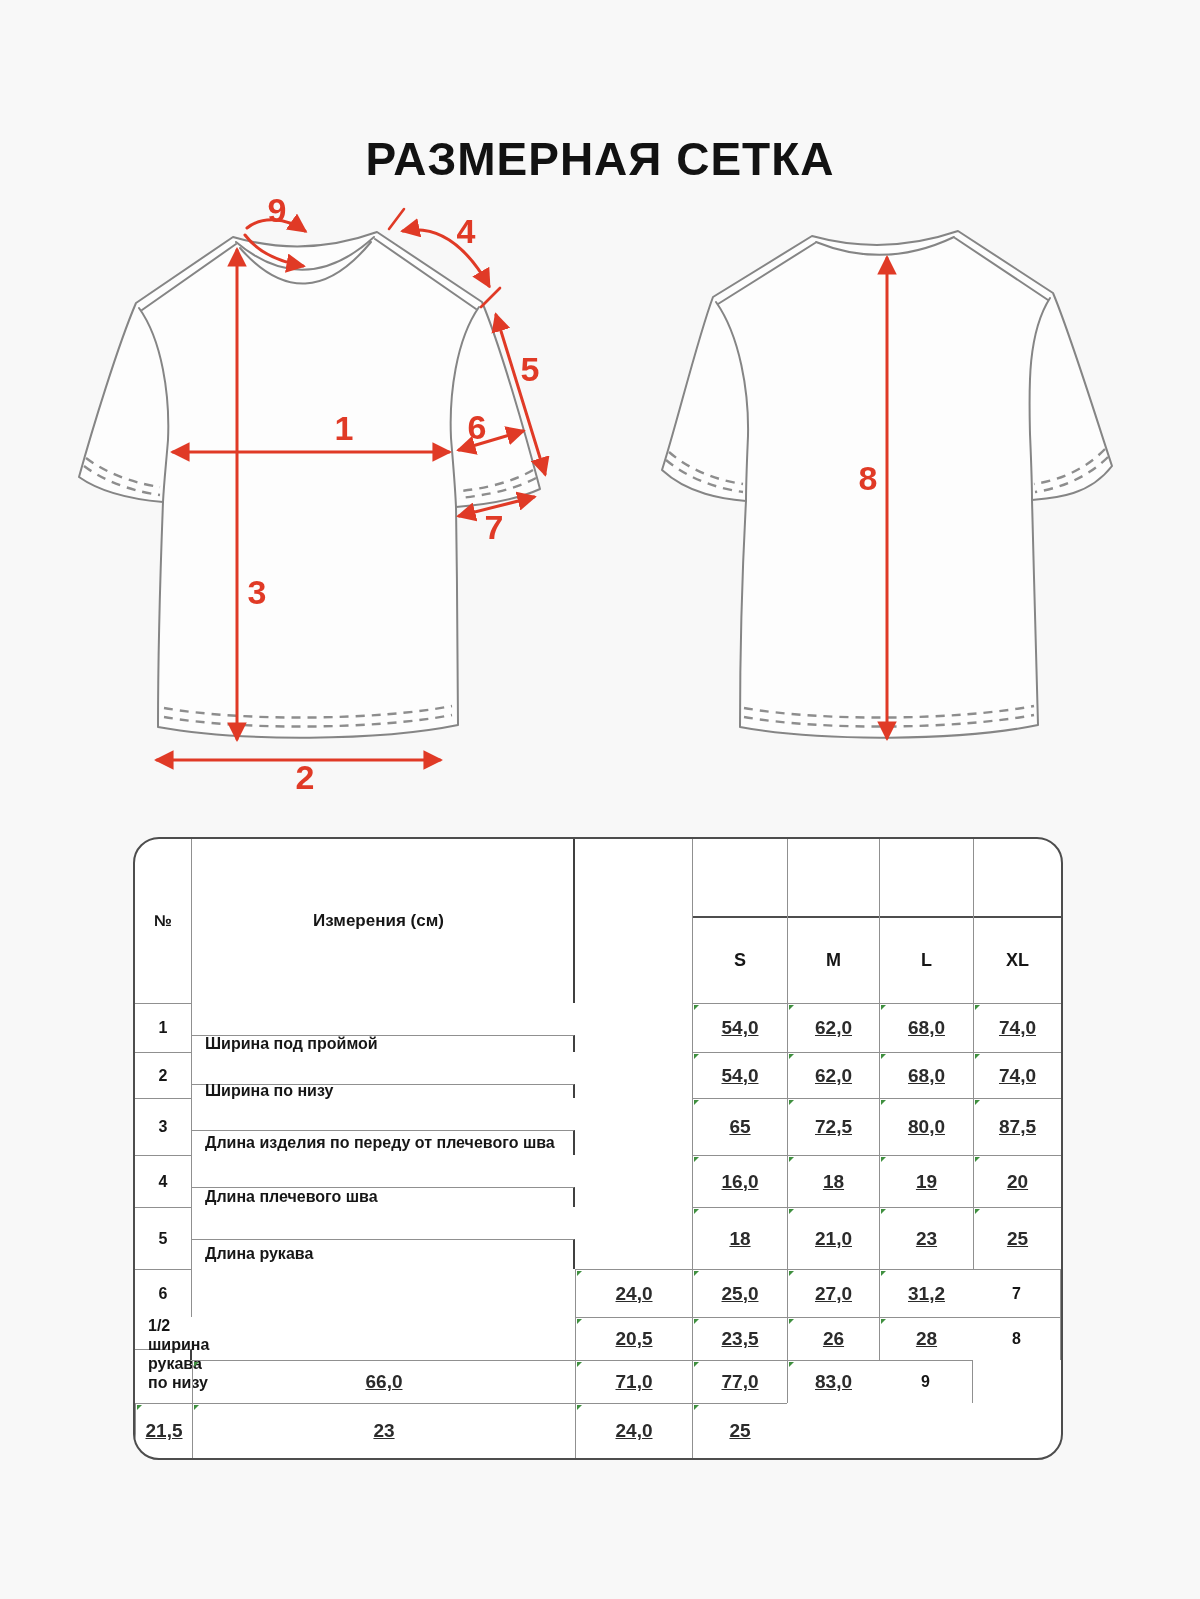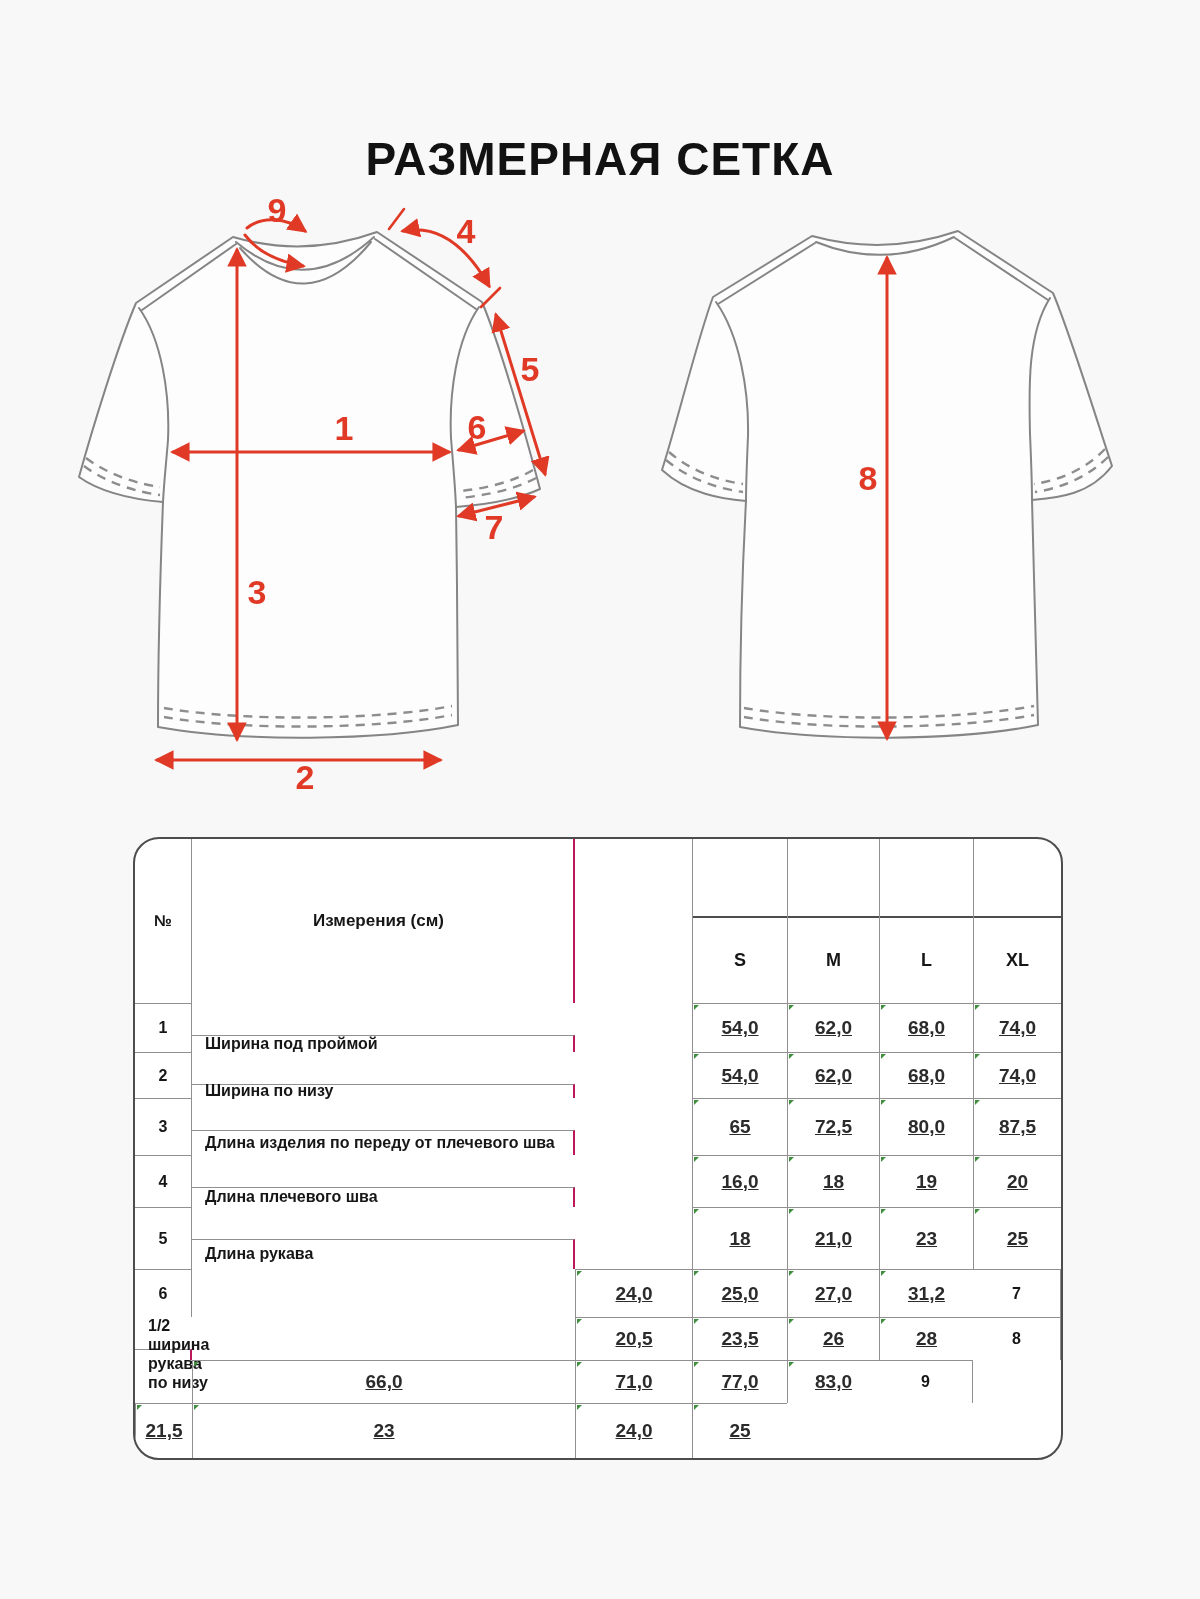--- a/index.html
+++ b/index.html
@@ -22,21 +22,21 @@
 
   
   .tbl{position:absolute;left:133px;top:837px;width:930px;height:623px;box-sizing:border-box;
        border:2px solid #4d4d4d;border-radius:26px;background:#fff;overflow:hidden;
        display:grid;
        grid-template-columns:57px 383px 117px 95px 92px 94px 88px;
        grid-template-rows:164px 49px 46px 57px 52px 62px 48px 43px 43px 55px;
        color:#161616;}
   .cell{display:flex;align-items:center;justify-content:center;box-sizing:border-box;position:relative;}
   .col-num{border-right:1px solid #909090;}
-  .col-label{border-right:2px solid #be185d;justify-content:flex-start;padding-left:13px;padding-right:8px;
+  .col-label{border-right:2px solid #404040;justify-content:flex-start;padding-left:13px;padding-right:8px;
              text-align:left;line-height:1.18;}
   .col-size{border-left:1px solid #909090;}
   .rt{border-top:1px solid #909090;}
   .hnum{font-size:16px;font-weight:bold;}
   .hlabel{font-size:17px;font-weight:bold;justify-content:center;padding-left:0;text-align:center;}
   .size-h{flex-direction:column;align-items:stretch;justify-content:flex-start;padding:0;}
   .size-h .top{height:77px;border-bottom:2px solid #4d4d4d;}
   .size-h .bot{flex:1;display:flex;align-items:center;justify-content:center;
                font-size:18px;font-weight:bold;}
   .rownum{font-size:16px;font-weight:bold;}

